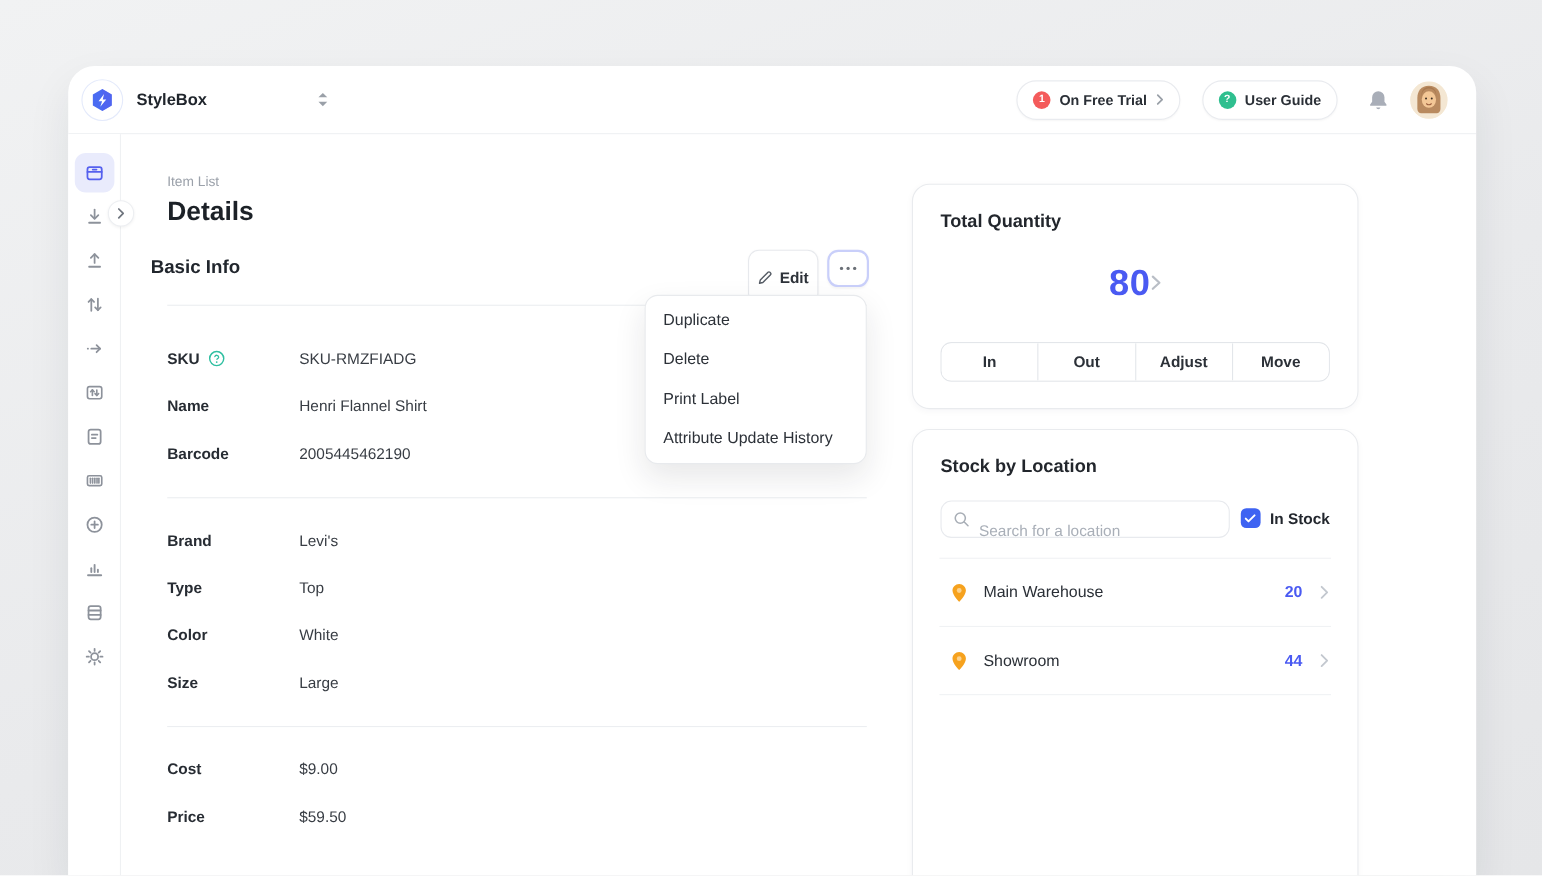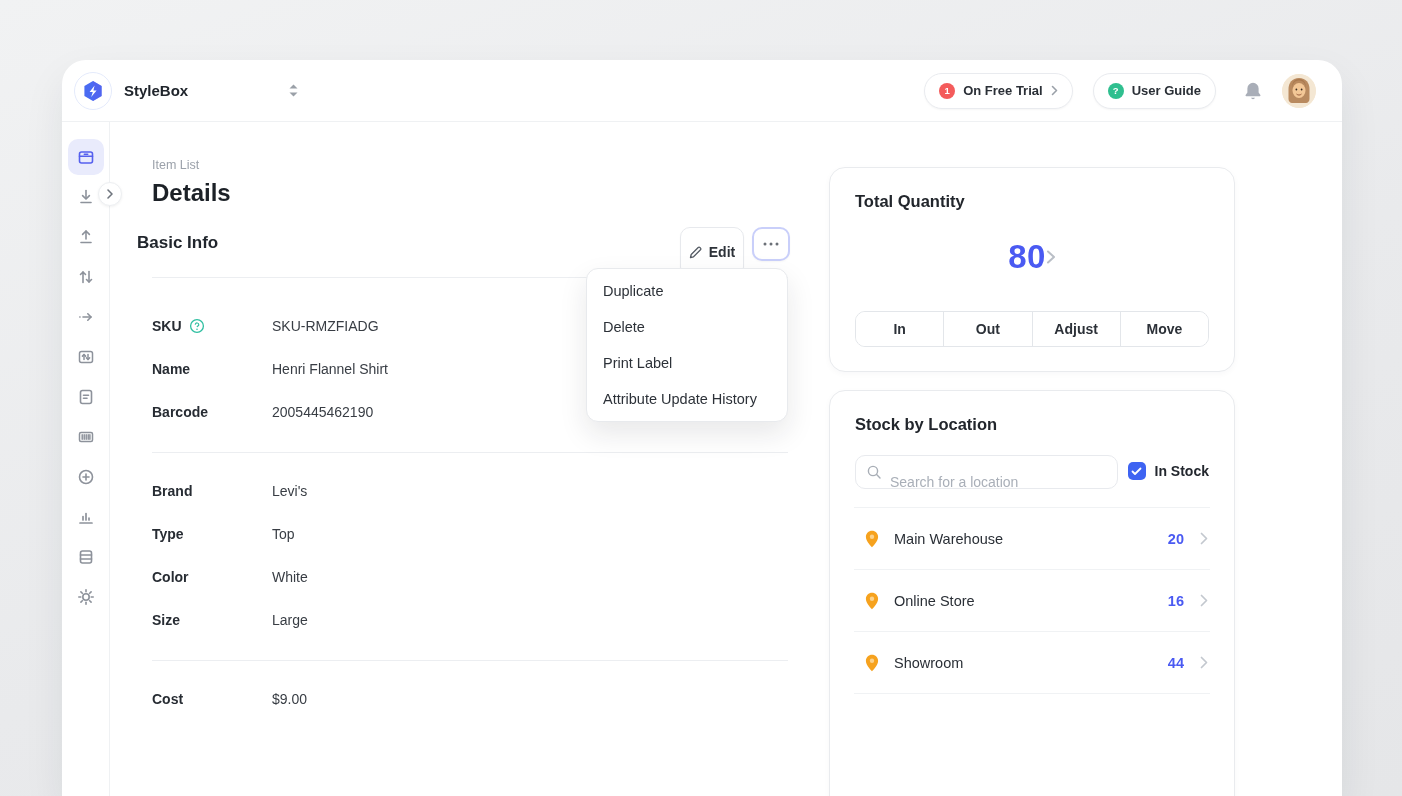--- a/index.html
+++ b/index.html
@@ -335,20 +335,24 @@
             <div class="field-label">Size</div>
             <div class="field-value">Large</div>
           </div>
 
           <div class="group-divider"></div>
 
           <div class="field-row">
             <div class="field-label">Cost</div>
             <div class="field-value">$9.00</div>
           </div>
+          <div class="field-row">
+            <div class="field-label">Price</div>
+            <div class="field-value">$59.50</div>
+          </div>
         </div>
 
         <div class="card qty-card">
           <div class="card-title">Total Quantity</div>
           <div class="qty-row">
             <span class="qty-value">80</span>
             <svg width="10" height="16" viewBox="0 0 10 16">
               <path d="M2 2.5 L8 8 L2 13.5" fill="none" stroke="#b9bec6" stroke-width="2" stroke-linecap="round" stroke-linejoin="round"></path>
             </svg>
           </div>
@@ -392,33 +396,20 @@
                 <svg width="8" height="13" viewBox="0 0 8 13">
                     <path d="M1.5 1.5 L6.5 6.5 L1.5 11.5" fill="none" stroke="#c3c8cf" stroke-width="1.7" stroke-linecap="round" stroke-linejoin="round"></path>
                   </svg>
               </span>
             </div>
             <div class="loc-row">
               <svg width="20" height="20" viewBox="0 0 20 20">
                 <path d="M10 1.8c-3.4 0-6.1 2.7-6.1 6.1 0 4.3 6.1 10.3 6.1 10.3s6.1-6 6.1-10.3c0-3.4-2.7-6.1-6.1-6.1z" fill="#f6a21e"></path>
                 <circle cx="10" cy="7.8" r="2.2" fill="#fcd28c"></circle>
               </svg>
-              <span class="loc-name">Online Store</span>
-              <span class="loc-qty">16</span>
-              <span class="loc-chevron">
-                <svg width="8" height="13" viewBox="0 0 8 13">
-                    <path d="M1.5 1.5 L6.5 6.5 L1.5 11.5" fill="none" stroke="#c3c8cf" stroke-width="1.7" stroke-linecap="round" stroke-linejoin="round"></path>
-                  </svg>
-              </span>
-            </div>
-            <div class="loc-row">
-              <svg width="20" height="20" viewBox="0 0 20 20">
-                <path d="M10 1.8c-3.4 0-6.1 2.7-6.1 6.1 0 4.3 6.1 10.3 6.1 10.3s6.1-6 6.1-10.3c0-3.4-2.7-6.1-6.1-6.1z" fill="#f6a21e"></path>
-                <circle cx="10" cy="7.8" r="2.2" fill="#fcd28c"></circle>
-              </svg>
               <span class="loc-name">Showroom</span>
               <span class="loc-qty">44</span>
               <span class="loc-chevron">
                 <svg width="8" height="13" viewBox="0 0 8 13">
                     <path d="M1.5 1.5 L6.5 6.5 L1.5 11.5" fill="none" stroke="#c3c8cf" stroke-width="1.7" stroke-linecap="round" stroke-linejoin="round"></path>
                   </svg>
               </span>
             </div>
           </div>
         </div>

